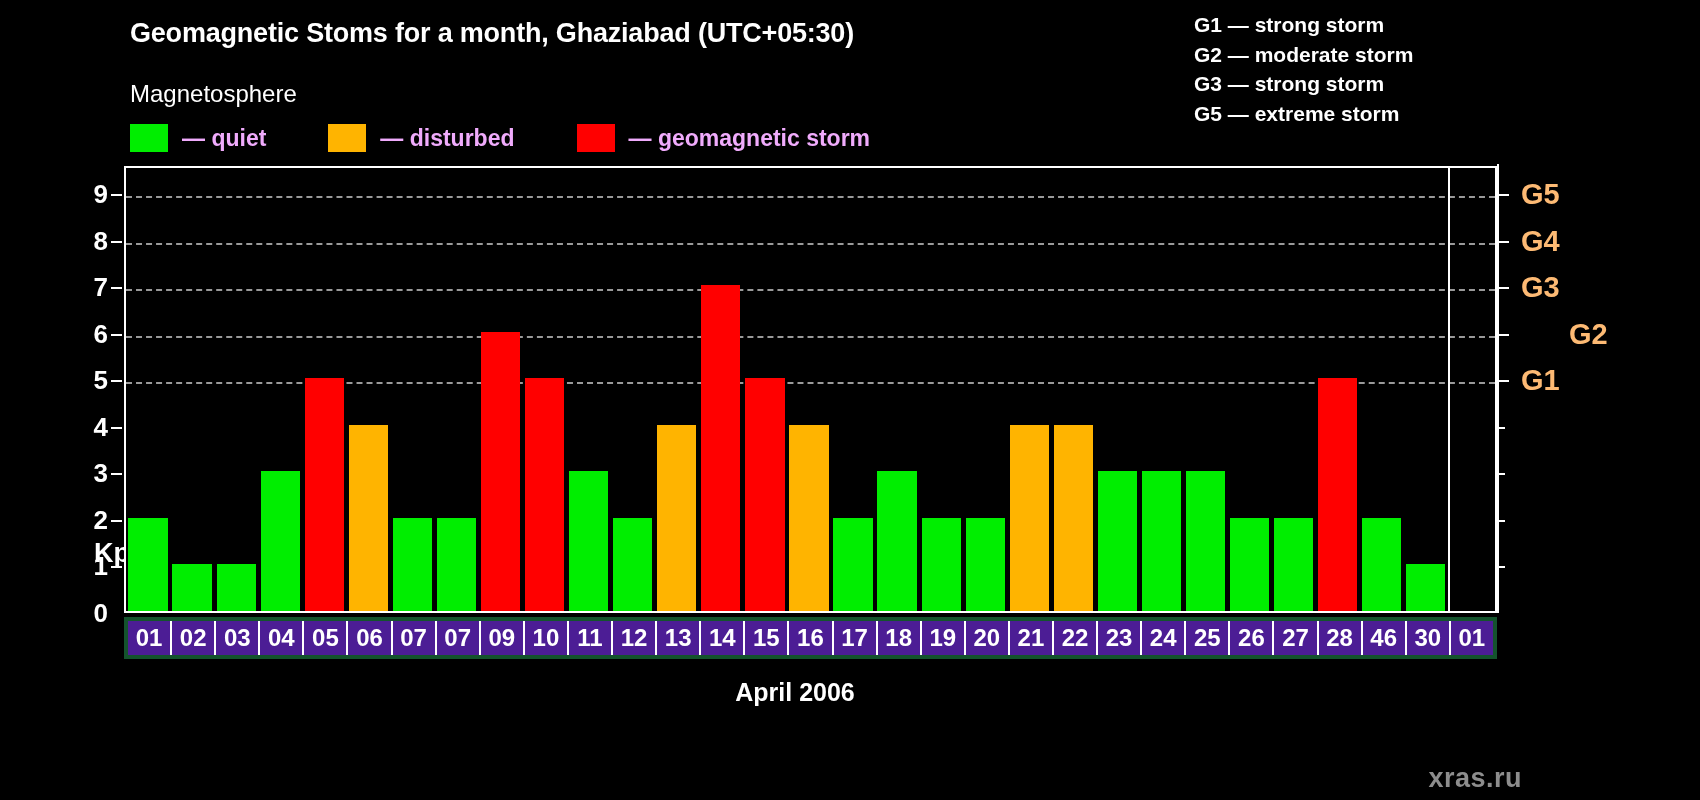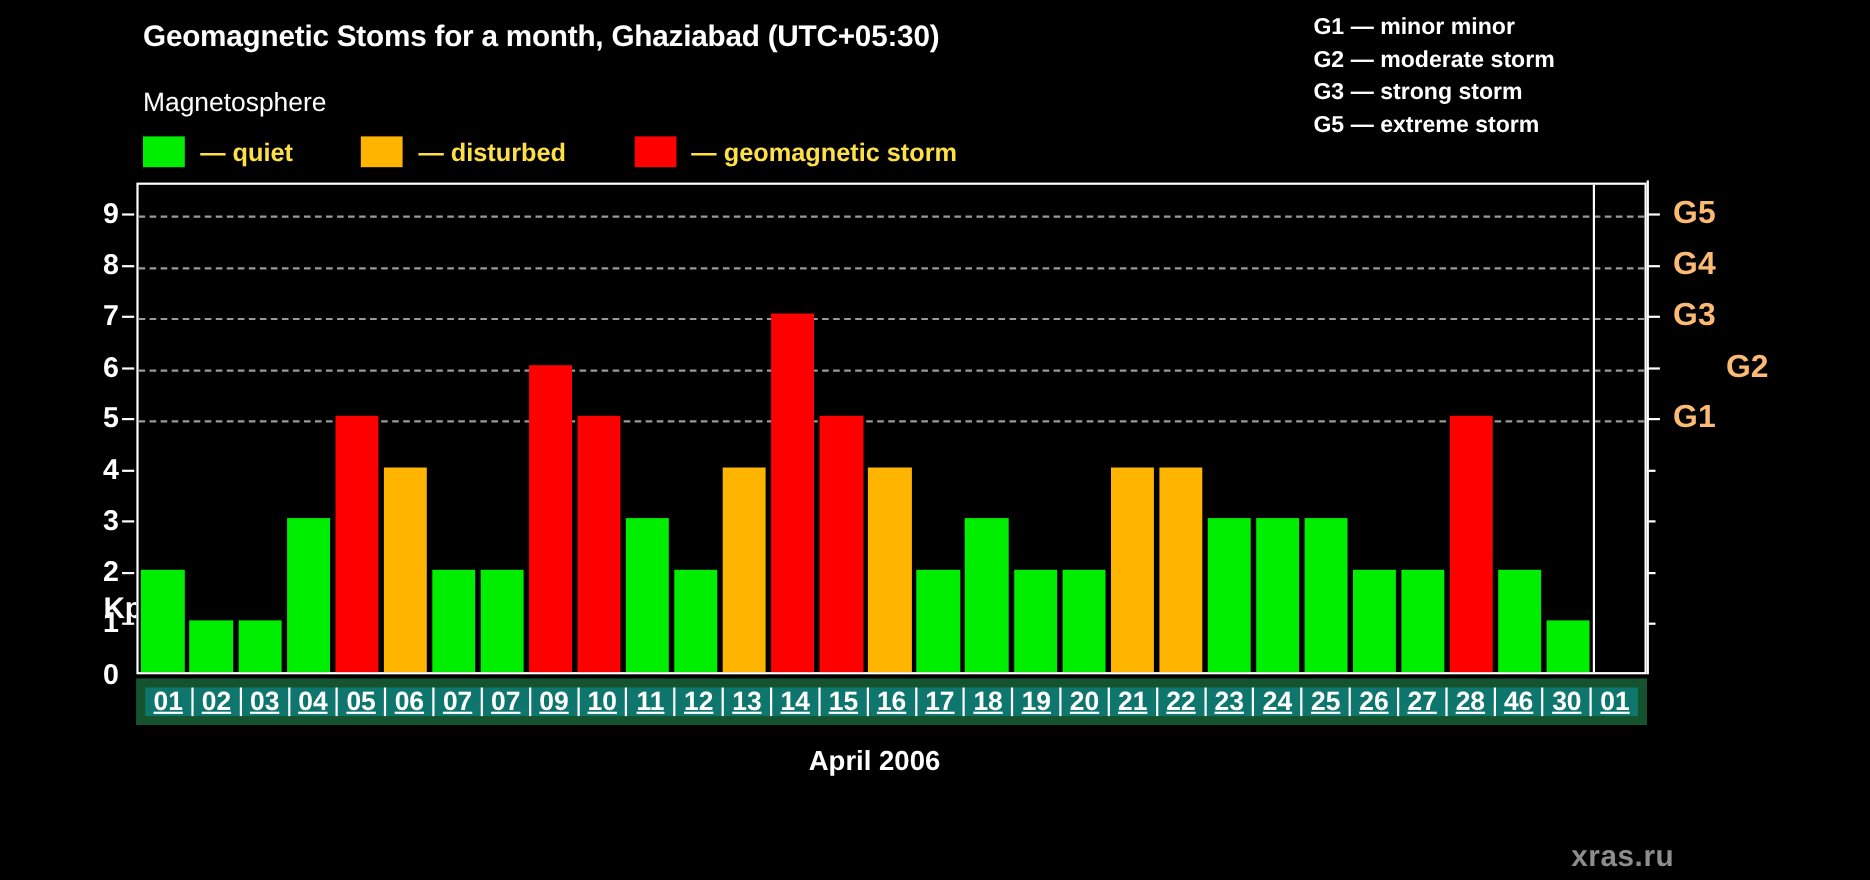--- a/index.html
+++ b/index.html
@@ -23,21 +23,21 @@
     position: absolute; left: 130px; top: 80px;
     font-size: 24px; font-weight: normal; color: #ffffff;
   }
   .legend-row {
     position: absolute; left: 130px; top: 124px;
     display: flex; align-items: center; gap: 0px;
   }
   .legend-item { display: flex; align-items: center; }
   .legend-swatch { width: 38px; height: 28px; display: inline-block; }
   .legend-label {
-    font-size: 23px; font-weight: bold; color: #fde047;
+    font-size: 23px; font-weight: bold; color: #f0abfc;
     margin-left: 14px; white-space: nowrap;
   }
   .legend-gap-a { width: 62px; }
   .legend-gap-b { width: 62px; }
 
   
   .gkey {
     position: absolute; right: 16px; top: 10px;
     text-align: left; width: 330px;
   }
@@ -125,23 +125,22 @@
   .raxis-spine {
     position: absolute; left: 0; top: -2px; bottom: 0;
     width: 2px; background: #ffffff;
   }
 
   
   .xaxis {
     position: absolute; left: 124px; top: 617px;
     width: 1373px; height: 42px;
     display: flex;
-    border: 8px solid #14532d;
-    background: #0f766e;
-    text-decoration: underline;
+    border: 4px solid #14532d;
+    background: #4c1d95;
   }
   .xcell {
     flex: 1 1 0;
     display: flex; align-items: center; justify-content: center;
     font-size: 24px; font-weight: bold; color: #ffffff;
     border-right: 2px solid #ffffff;
   }
   .xcell:last-child { border-right: none; }
 
   .xlabel {
@@ -176,21 +175,21 @@
       <span class="legend-label">— disturbed</span>
     </div>
     <span class="legend-gap-b"></span>
     <div class="legend-item">
       <span class="legend-swatch" style="background: rgb(255, 0, 0);"></span>
       <span class="legend-label">— geomagnetic storm</span>
     </div>
   </div>
 
   <div class="gkey">
-    <div class="gkey-line">G1 — minor minor</div>
+    <div class="gkey-line">G1 — strong storm</div>
     <div class="gkey-line">G2 — moderate storm</div>
     <div class="gkey-line">G3 — strong storm</div>
     <div class="gkey-line">G5 — extreme storm</div>
   </div>
 
   <div class="yaxis">
     <div class="kp-label">Kp</div>
   <div class="ytick-label" style="top: 27.9375px;">9</div>
       <div class="ytick-mark" style="top: 27.9375px;"></div>
       <div class="ytick-label" style="top: 74.5px;">8</div>

